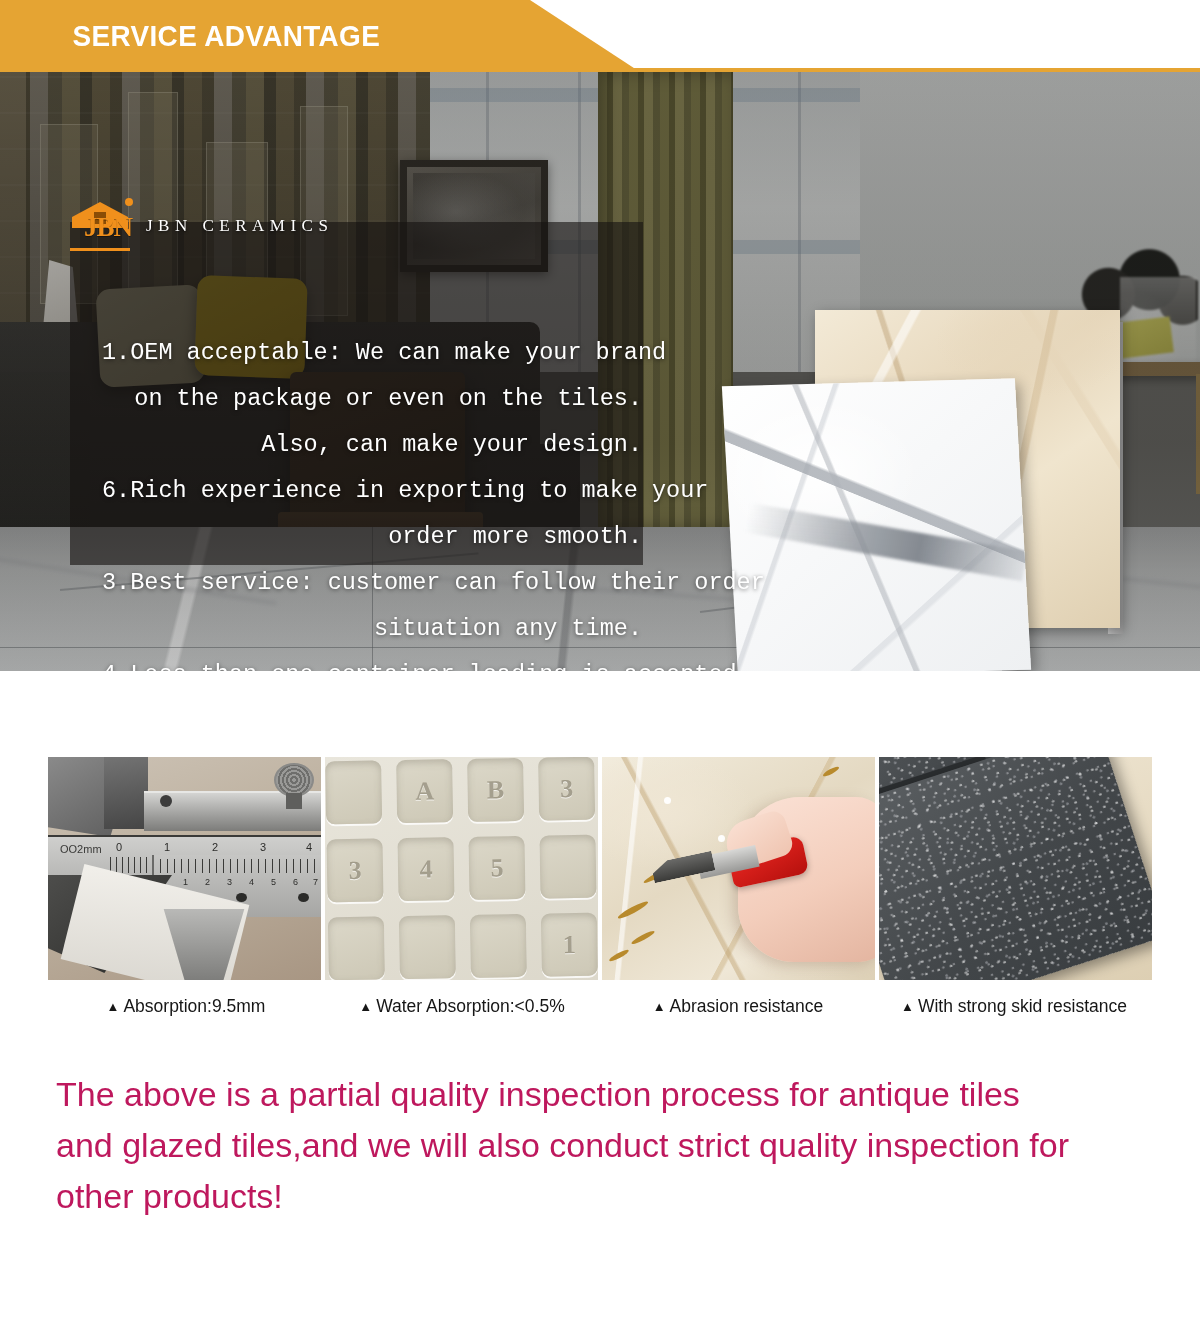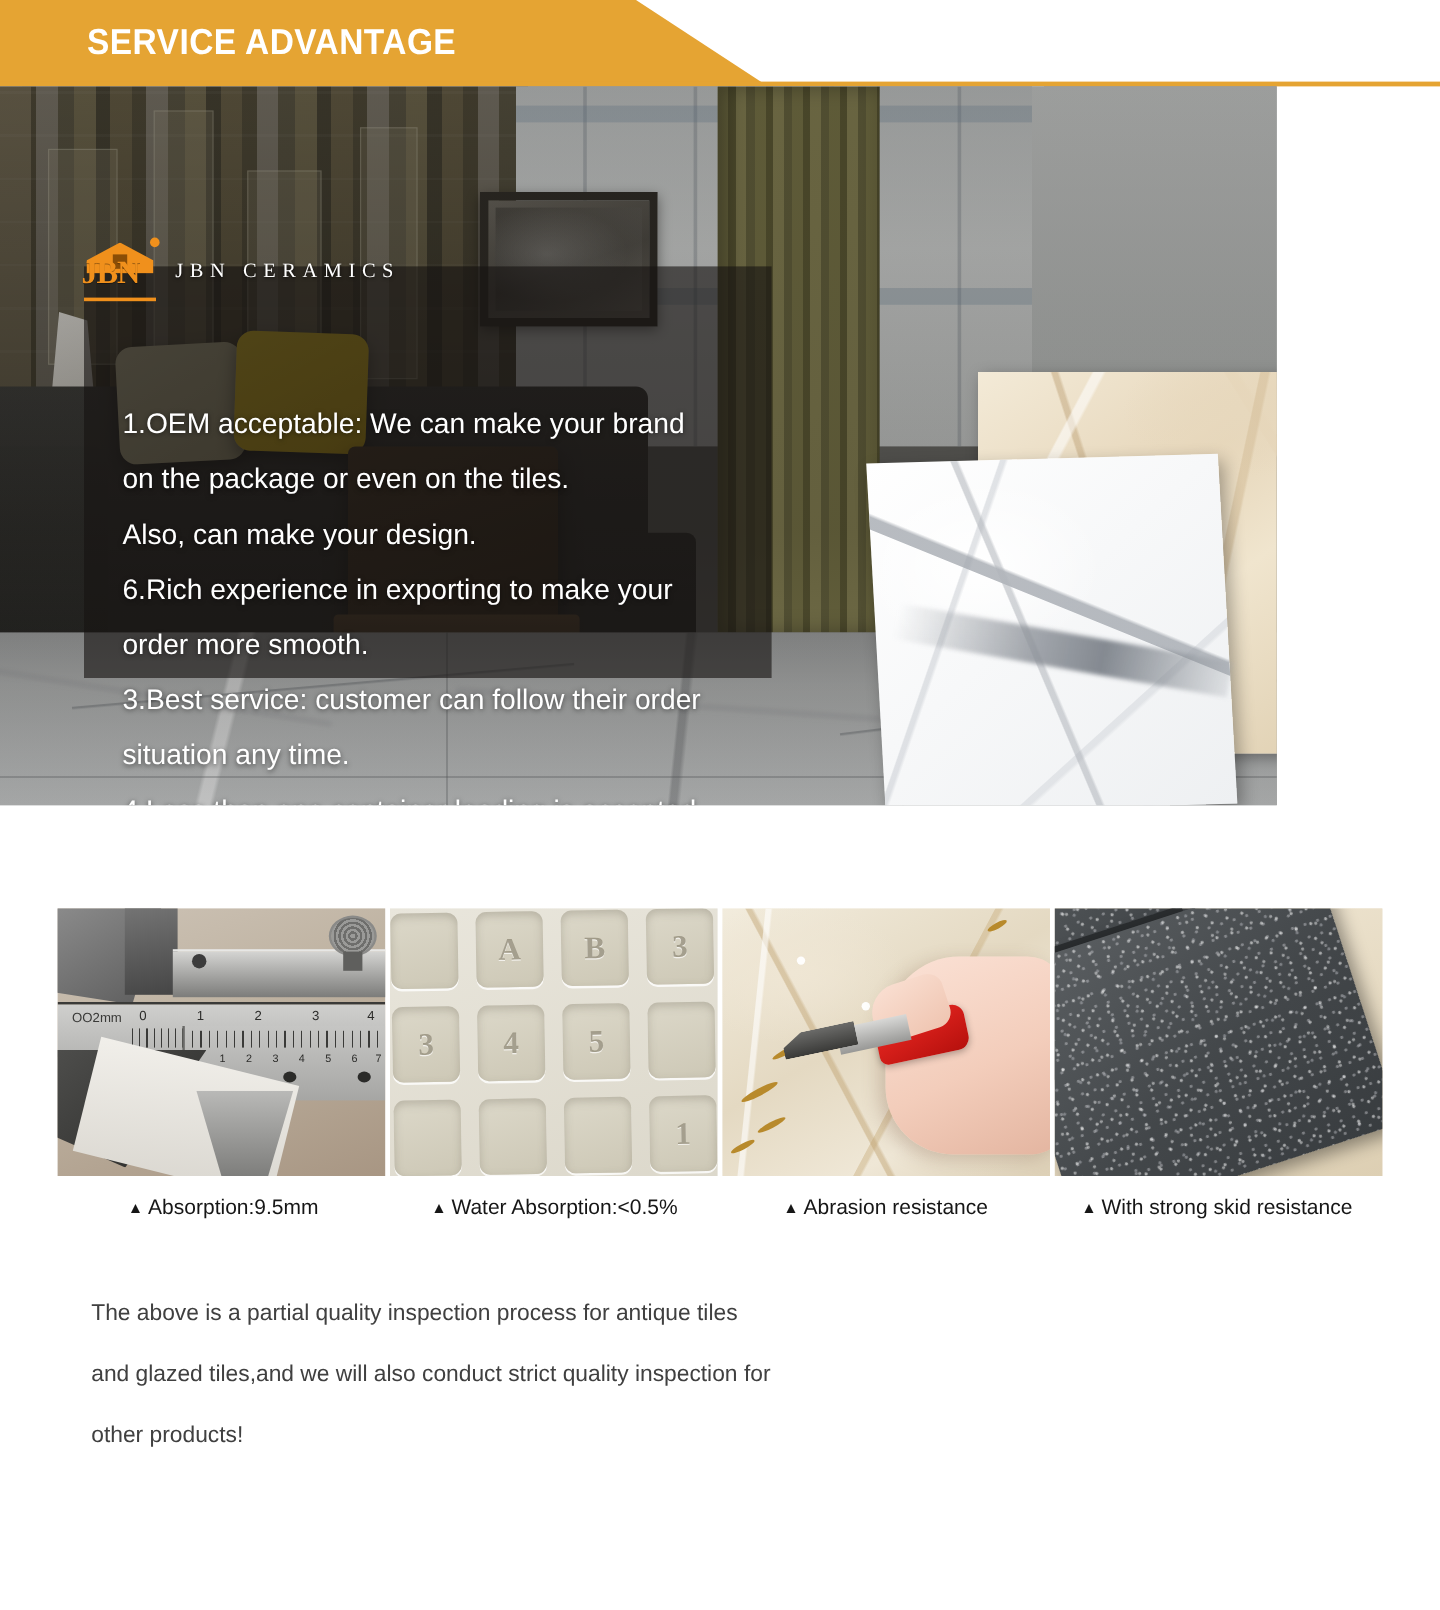--- a/index.html
+++ b/index.html
@@ -38,24 +38,25 @@
   .banner-rule {
     position: absolute;
     left: 0; bottom: 0;
     width: 1200px; height: 4px;
     background: var(--accent, #e5a433);
   }
 
   
   .hero {
     position: relative;
-    width: 1064px;
+    width: 1200px;
     height: 599px;
     overflow: hidden;
     background: #6b6b68;
+    text-align: right;
   }
 
   
   .room { position:absolute; inset:0; }
 
   
   .wall-panel {
     position:absolute; left:0; top:0; width:440px; height:330px;
     background:
       linear-gradient(90deg, #8e8368 0 26px, transparent 26px 40px),
@@ -286,21 +287,21 @@
   
   .hero-copy {
     position:absolute; left:102px; top:258px; width:540px;
     z-index:5;
     color:#ffffff;
     font-size:23.5px;
     line-height:46px;
     font-family:"Liberation Sans", sans-serif;
     text-shadow: 0 1px 4px rgba(0,0,0,.55);
   }
-  .hero-copy div { white-space: nowrap; }
+  .hero-copy div { white-space: nowrap; font-family: Liberation Mono, monospace; }
 
   
   .tile-beige {
     position:absolute; left:815px; top:238px; width:305px; height:318px;
     background:
       radial-gradient(ellipse 160px 90px at 72% 10%, #e7d8bd, transparent 62%),
       radial-gradient(ellipse 120px 140px at 25% 62%, #efe3cd, transparent 65%),
       linear-gradient(145deg,#f3ead7 0%, #e6d6ba 38%, #f0e5ce 60%, #dfcfb1 100%);
     box-shadow: 3px 4px 12px rgba(0,0,0,.35);
     overflow:hidden;
@@ -549,24 +550,24 @@
     text-align:center;
     color:#161616;
     font-size:17.5px;
     font-family:"Liberation Sans", sans-serif;
     white-space:nowrap;
   }
   .caption .tri { font-size:13px; margin-right:4px; position:relative; top:-1px; }
 
   
   .footer-note {
-    margin: 52px 0 0 76px;
+    margin: 52px 0 0 56px;
     width: 1020px;
-    color:#404040;
-    font-size:19px;
+    color:#be185d;
+    font-size:34px;
     line-height:51px;
     font-family:"Liberation Sans", sans-serif;
   }
   .footer-note div { white-space: nowrap; }
 
   .spacer-52 { height:52px; }
 </style>
 </head>
 <body>
 

